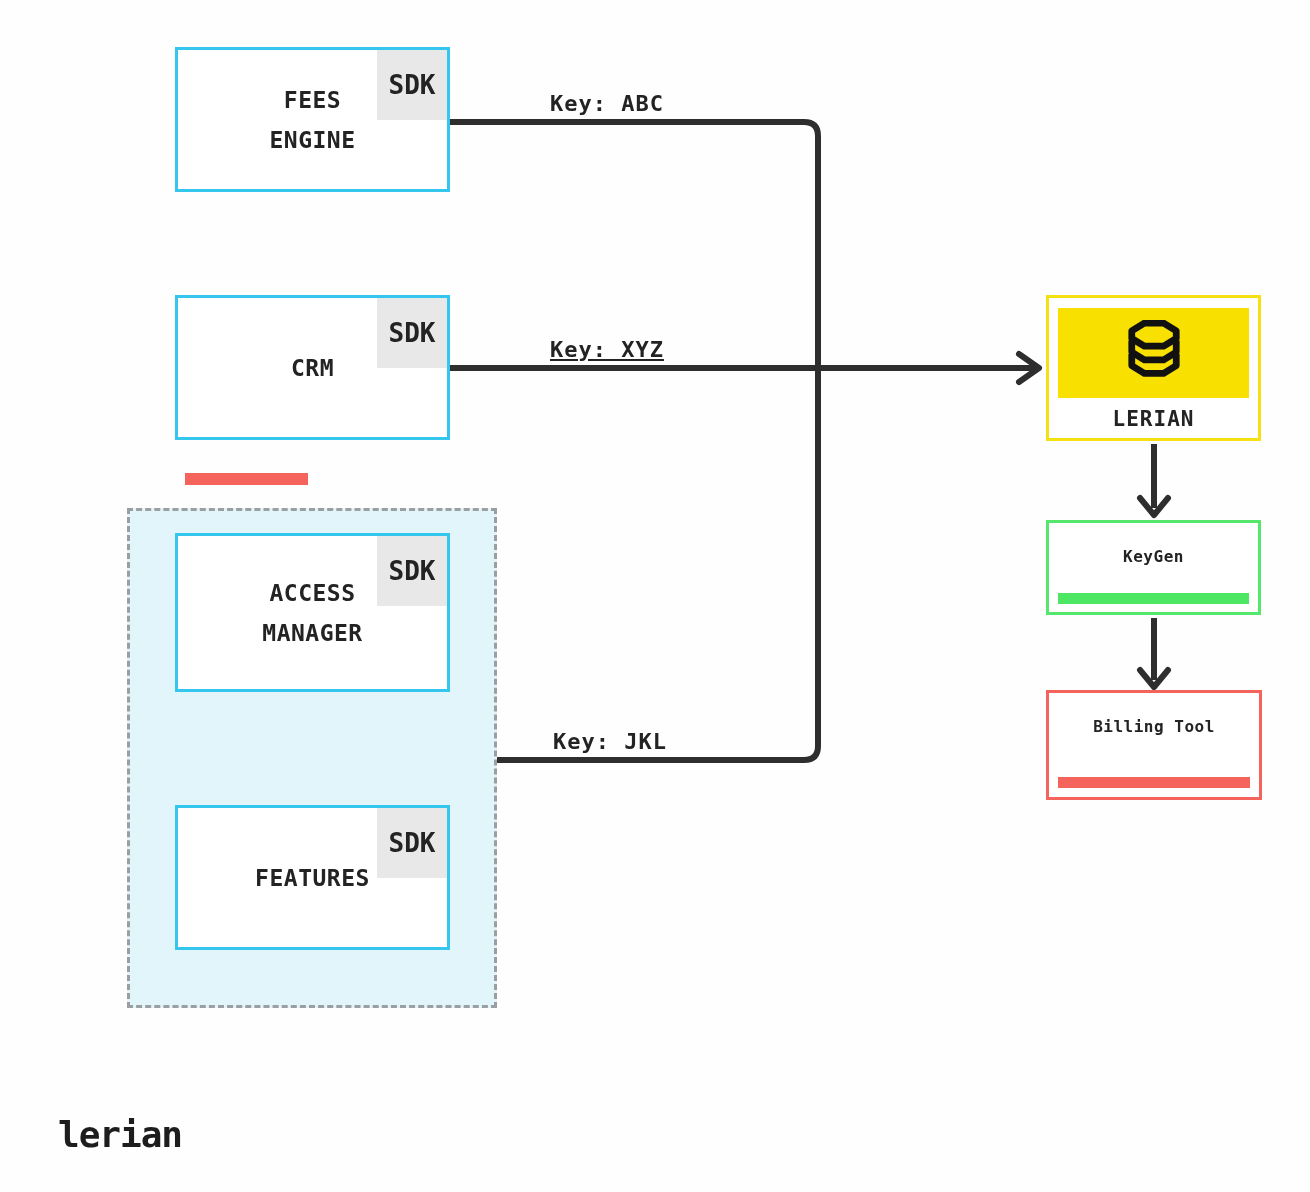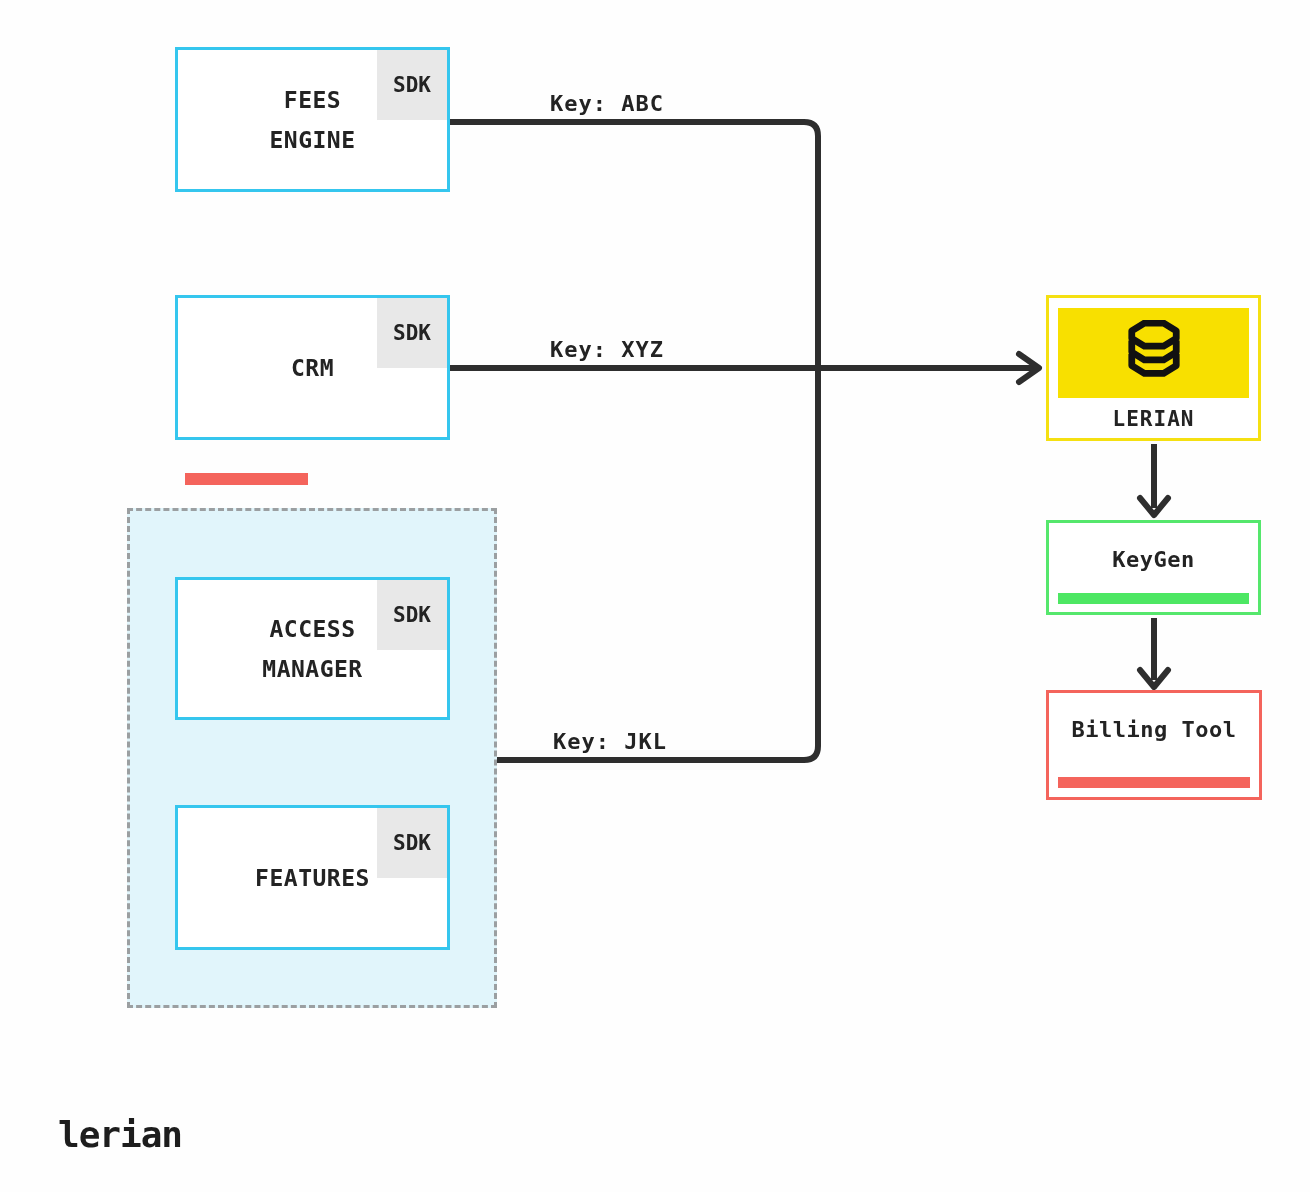--- a/index.html
+++ b/index.html
@@ -36,21 +36,21 @@
     letter-spacing: 0.5px;
   }
   .badge {
     position: absolute;
     top: 0; right: 0;
     width: 70px; height: 70px;
     background: #e8e8e8;
     display: flex;
     align-items: center;
     justify-content: center;
-    font-size: 21px;
+    font-size: 26px;
     font-weight: bold;
     color: #232323;
   }
   .group-box {
     position: absolute;
     left: 127px; top: 508px;
     width: 370px; height: 500px;
     background: #e1f5fb;
     border: 3px dashed #9b9fa1;
   }
@@ -70,21 +70,21 @@
     background: #f4645c;
   }
   .edge-label {
     position: absolute;
     width: 170px;
     font-size: 22px;
     font-weight: bold;
     letter-spacing: 1px;
   }
   #edge-label-abc { left: 550px; top: 91px; }
-  #edge-label-xyz { left: 550px; top: 337px; }
+  #edge-label-xyz { left: 550px; top: 337px; text-decoration: underline; }
   #edge-label-jkl { left: 553px; top: 729px; }
 
   .lerian-node {
     position: absolute;
     left: 1046px; top: 295px;
     width: 215px; height: 146px;
     background: #ffffff;
     border: 3px solid #f5e011;
   }
   .lerian-fill {
@@ -111,21 +111,21 @@
     width: 215px; height: 95px;
     background: #ffffff;
     border: 3px solid #55e76c;
   }
   .keygen-node .label,
   .billing-node .label {
     position: absolute;
     left: 0; top: 24px;
     width: 100%;
     text-align: center;
-    font-size: 22px;
+    font-size: 16px;
     font-weight: bold;
     letter-spacing: 0.5px;
   }
   .keygen-bar {
     position: absolute;
     left: 9px; bottom: 8px;
     width: 191px; height: 11px;
     background: #4de763;
   }
   .billing-node {
@@ -136,21 +136,21 @@
     border: 3px solid #f4645c;
   }
   .billing-bar {
     position: absolute;
     left: 9px; bottom: 9px;
     width: 192px; height: 11px;
     background: #f4645c;
   }
   #fees-engine { left: 175px; top: 47px;  width: 275px; height: 145px; }
   #crm         { left: 175px; top: 295px; width: 275px; height: 145px; }
-  #access-manager { left: 175px; top: 577px; width: 275px; height: 143px; }
+  #access-manager { left: 175px; top: 533px; width: 275px; height: 159px; }
   #workflows      { left: 175px; top: 805px; width: 275px; height: 145px; }
 
   .logo {
     position: absolute;
     left: 58px; top: 1114px;
     font-size: 36px;
     font-weight: bold;
     color: #1d1d1d;
     letter-spacing: -1px;
   }

